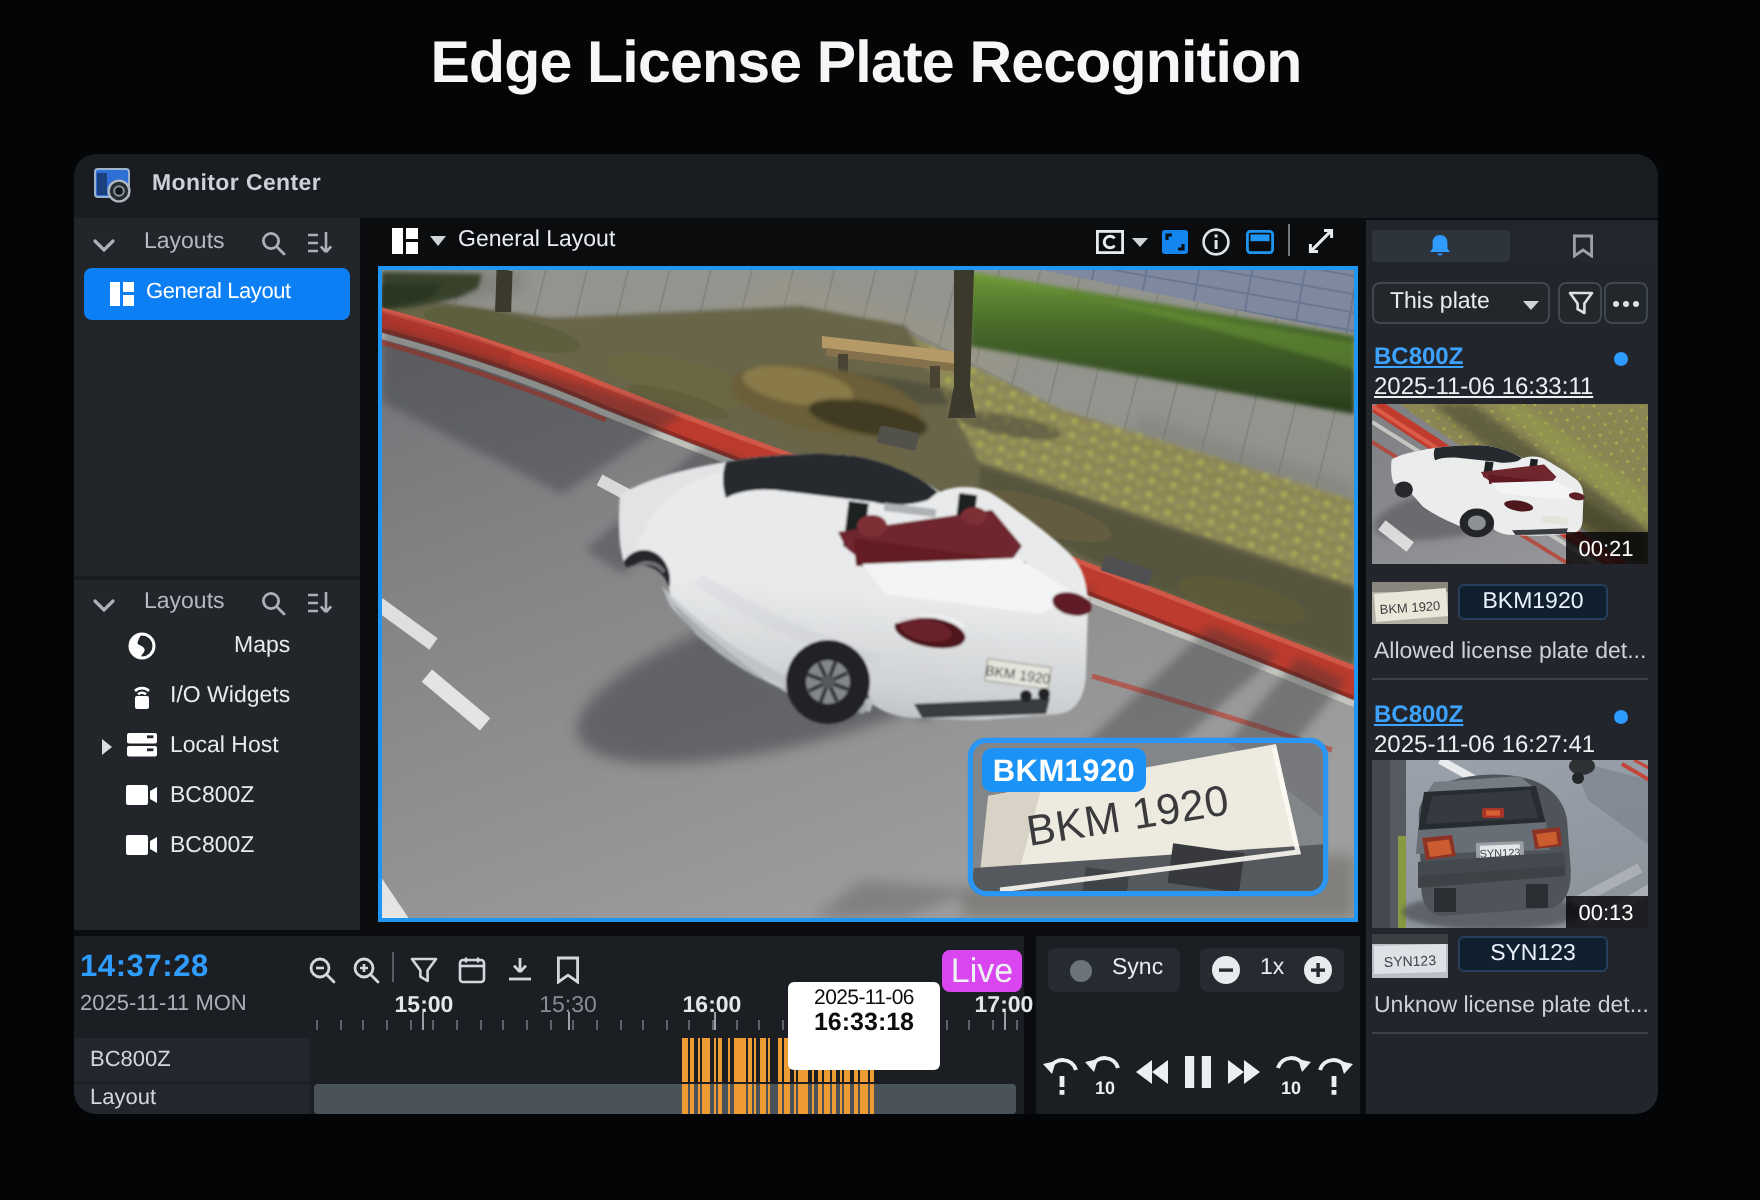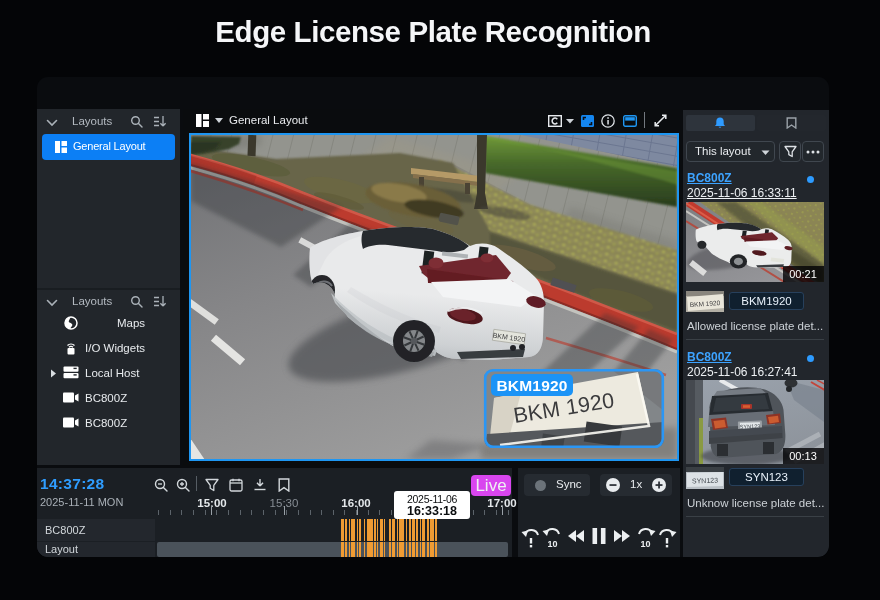--- a/index.html
+++ b/index.html
@@ -34,20 +34,29 @@
   .tick{width:1px;background:#5c636a;top:42px;height:5px;}
   .tickM{width:1px;background:#9aa1a8;top:38px;height:9px;}
   .rlab{font-size:11.5px;top:29px;}
   .pill{top:6px;height:22px;background:#262b31;border-radius:4px;}
 </style></head>
 <body>
 <div id="stage">
   <div id="title" class="abs">Edge License Plate Recognition</div>
   <div id="win" class="abs">
 
+    <div id="tbar" class="abs">
+      <svg class="abs" style="left:10px;top:7px" width="20" height="18" viewBox="0 0 20 18">
+        <rect x="0.5" y="0.5" width="17" height="14" rx="1.5" fill="#2e6fd6" stroke="#9db4cc" stroke-width="1"></rect>
+        <rect x="1.5" y="2.5" width="5" height="11" fill="#1c3f7e"></rect>
+        <circle cx="12.5" cy="11.5" r="5.2" fill="#262b31" stroke="#aeb6bf" stroke-width="1.2"></circle>
+        <circle cx="12.5" cy="11.5" r="2.4" fill="#10151b" stroke="#8a939c" stroke-width="1"></circle>
+      </svg>
+      <div class="abs tname">Monitor Center</div>
+    </div>
 
     <div id="side" class="abs">
       <svg class="abs" style="left:9px;top:10px" width="12" height="8" viewBox="0 0 12 8">
           <path d="M1.5 1.5 L6 6 L10.5 1.5" stroke="#aab1b8" stroke-width="1.6" fill="none" stroke-linecap="round"></path>
         </svg>
       <div class="abs shead" style="left:35px;top:6px;">Layouts</div>
       <svg class="abs" style="left:93px;top:6px" width="13" height="13" viewBox="0 0 13 13">
           <circle cx="5.5" cy="5.5" r="3.8" stroke="#aab1b8" stroke-width="1.4" fill="none"></circle>
           <path d="M8.5 8.5 L12 12" stroke="#aab1b8" stroke-width="1.4" stroke-linecap="round"></path>
         </svg>
@@ -345,21 +354,21 @@
             <path d="M6 0.5 c-2.3 0-3.7 1.6-3.7 3.8 v3L1 9h10L9.7 7.3v-3C9.7 2.1 8.3 0.5 6 0.5z" fill="#2f9bff"></path>
             <path d="M4.6 9.8a1.5 1.5 0 0 0 2.8 0z" fill="#2f9bff"></path>
           </svg>
         </div>
       <div class="abs tab" style="left:74px;background:#23272d;">
           <svg class="abs" style="left:29px;top:2px" width="11" height="12" viewBox="0 0 11 12">
             <path d="M1.2 1 h8.6 v10 L5.5 8 1.2 11z" fill="none" stroke="#9aa1a8" stroke-width="1.4"></path>
           </svg>
         </div>
       <div class="abs rbtn" style="left:3px;width:89px;">
-          <span class="abs" style="left:8px;top:3px">This layout</span>
+          <span class="abs" style="left:8px;top:3px">This plate</span>
           <svg class="abs" style="left:74px;top:8px" width="9" height="6" viewBox="0 0 9 6">
             <path d="M0.5 0.5 L4.5 5 L8.5 0.5z" fill="#cfd4d9"></path>
           </svg>
         </div>
       <div class="abs rbtn" style="left:96px;width:22px;">
           <svg class="abs" style="left:4px;top:3px" width="13" height="13" viewBox="0 0 13 13">
             <path d="M1 1.5 h11 L8.2 6.8 v4.7 L4.8 9.6 V6.8z" fill="none" stroke="#dde1e5" stroke-width="1.3" stroke-linejoin="round"></path>
           </svg>
         </div>
       <div class="abs rbtn" style="left:119px;width:22px;">
@@ -624,21 +633,21 @@
           <div class="abs" style="left:68px;top:0;width:2px;height:15px;background:#ef9b33"></div>
           <div class="abs" style="left:71px;top:0;width:3px;height:15px;background:#ef9b33"></div>
           <div class="abs" style="left:75px;top:0;width:2px;height:15px;background:#ef9b33"></div>
           <div class="abs" style="left:79px;top:0;width:1px;height:15px;background:#ef9b33"></div>
           <div class="abs" style="left:81px;top:0;width:3px;height:15px;background:#ef9b33"></div>
           <div class="abs" style="left:86px;top:0;width:2px;height:15px;background:#ef9b33"></div>
           <div class="abs" style="left:89px;top:0;width:4px;height:15px;background:#ef9b33"></div>
           <div class="abs" style="left:94px;top:0;width:2px;height:15px;background:#ef9b33"></div>
         </div>
 
-      <div class="abs" style="left:357px;top:23px;width:76px;height:28px;background:#fff;border-radius:3px;text-align:center;color:#0b0d0f;z-index:5;">
+      <div class="abs" style="left:357px;top:23px;width:76px;height:44px;background:#fff;border-radius:3px;text-align:center;color:#0b0d0f;z-index:5;">
         <div style="font-size:10.5px;margin-top:2px;letter-spacing:-0.3px;">2025-11-06</div>
         <div style="font-size:12.5px;font-weight:bold;margin-top:-1px;">16:33:18</div>
       </div>
     </div>
 
     <div id="ctlzone" class="abs">
       <div class="abs pill" style="left:6px;width:66px;">
           <div class="abs" style="left:11px;top:5.5px;width:11px;height:11px;border-radius:50%;background:#6c737a;"></div>
           <span class="abs" style="left:32px;top:4px;font-size:11.5px;color:#e8ebee;">Sync</span>
         </div>

